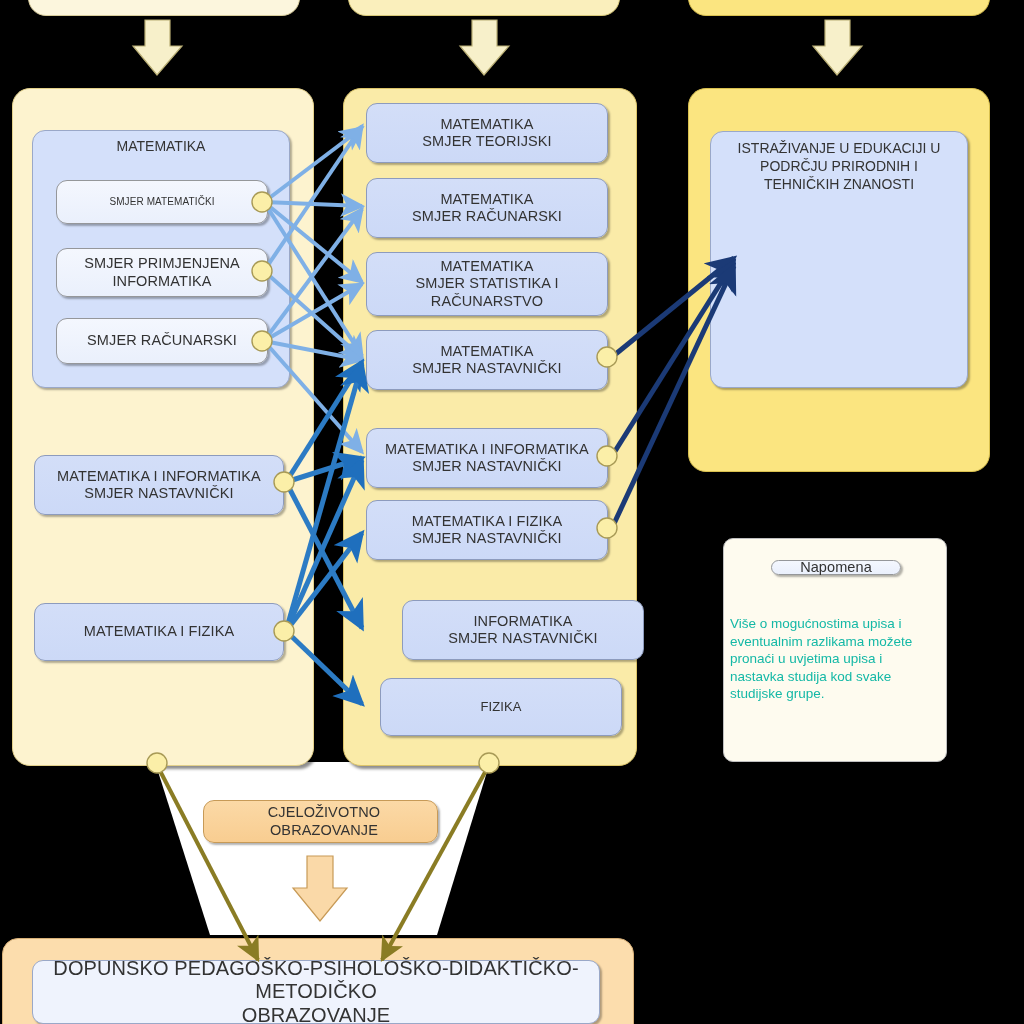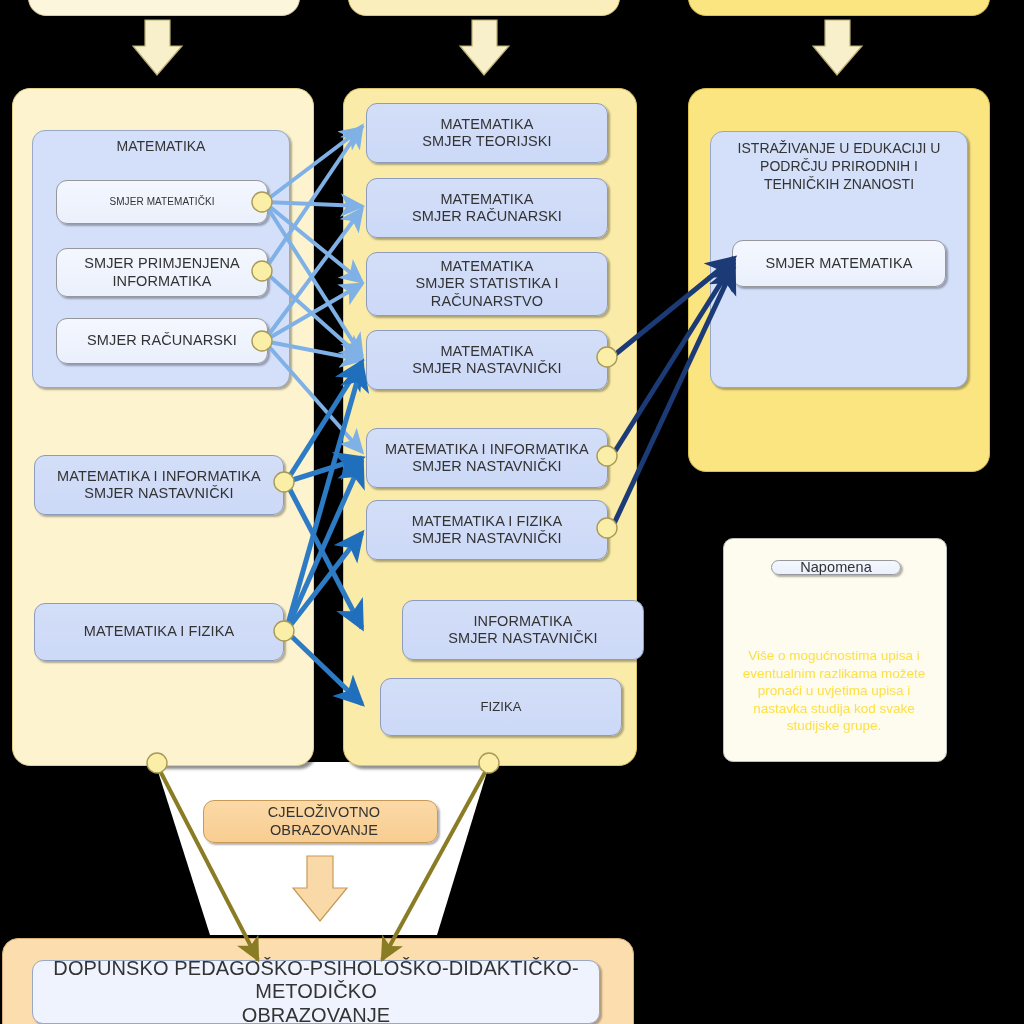--- a/index.html
+++ b/index.html
@@ -19,22 +19,22 @@
         box-shadow:2px 2px 2px rgba(0,0,0,.30);}
   .blue{background:linear-gradient(#d3def8,#ccd9f7);border:1px solid #8d9bbd;}
   .bluegroup{background:#D4E0FA;border:1px solid #9AA8C8;border-radius:13px;}
   .pale{background:linear-gradient(#f4f7fe,#eaf0fc);border:1px solid #95979a;}
   .peach{background:linear-gradient(#FBD9A6,#F8CD91);border:1px solid #C79A57;}
   .cream{background:#FEFBEF;border:1px solid #BFBFBF;border-radius:10px;
          box-shadow:2px 2px 3px rgba(0,0,0,.35);}
 
   .grouptitle{position:absolute;left:0;right:0;text-align:center;color:#333;}
 
-  .notebody{position:absolute;left:0;right:0;text-align:center;color:#fde047;
-            line-height:1.30;margin-top:32px;}
+  .notebody{position:absolute;left:0;right:0;text-align:left;color:#14b8a6;
+            line-height:1.30;}
 
   svg.wires{position:absolute;left:0;top:0;width:1024px;height:1024px;
             pointer-events:none;}
   .dot{fill:#FBEFA8;stroke:#A89A56;stroke-width:1.4;}
 </style>
 </head>
 <body>
 
 <div id="stage">
 
@@ -88,21 +88,20 @@
 SMJER NASTAVNIČKI</div>
   <div class="node blue" style="left:380px;top:678px;width:242px;height:58px;font-size:13px;">FIZIKA</div>
 
   <div class="col strong" style="left:688px;top:88px;width:300px;height:382px;"></div>
 
   <div class="node bluegroup" style="left:710px;top:131px;width:258px;height:257px;display:block;"></div>
   <div class="grouptitle" style="left:714px;top:140px;width:250px;font-size:14px;line-height:1.28;white-space:pre-line;">ISTRAŽIVANJE U EDUKACIJI U
 PODRČJU PRIRODNIH I
 TEHNIČKIH ZNANOSTI</div>
 
-  <div class="node pale" style="left:732px;top:240px;width:214px;height:47px;font-size:14.5px;">SMJER MATEMATIKA</div>
 
   <div class="cream" style="position:absolute;left:723px;top:538px;width:222px;height:222px;"></div>
   <div class="node pale" style="left:771px;top:560px;width:130px;height:15px;border-radius:16px;font-size:14.5px;">Napomena</div>
   <div class="notebody" style="left:730px;top:615px;width:208px;font-size:13.5px;">Više o mogućnostima upisa i eventualnim razlikama možete pronaći u uvjetima upisa i nastavka studija kod svake studijske grupe.</div>
 
   <div class="node peach" style="left:203px;top:800px;width:235px;height:43px;font-size:14.5px;white-space:pre-line;padding-left:7px;">CJELOŽIVOTNO
 OBRAZOVANJE</div>
 
   <svg class="wires">
     <polygon points="307,856 333,856 333,888 347,888 320,921 293,888 307,888" fill="#FAD9A8" stroke="#C79A57" stroke-width="1.2"></polygon>

